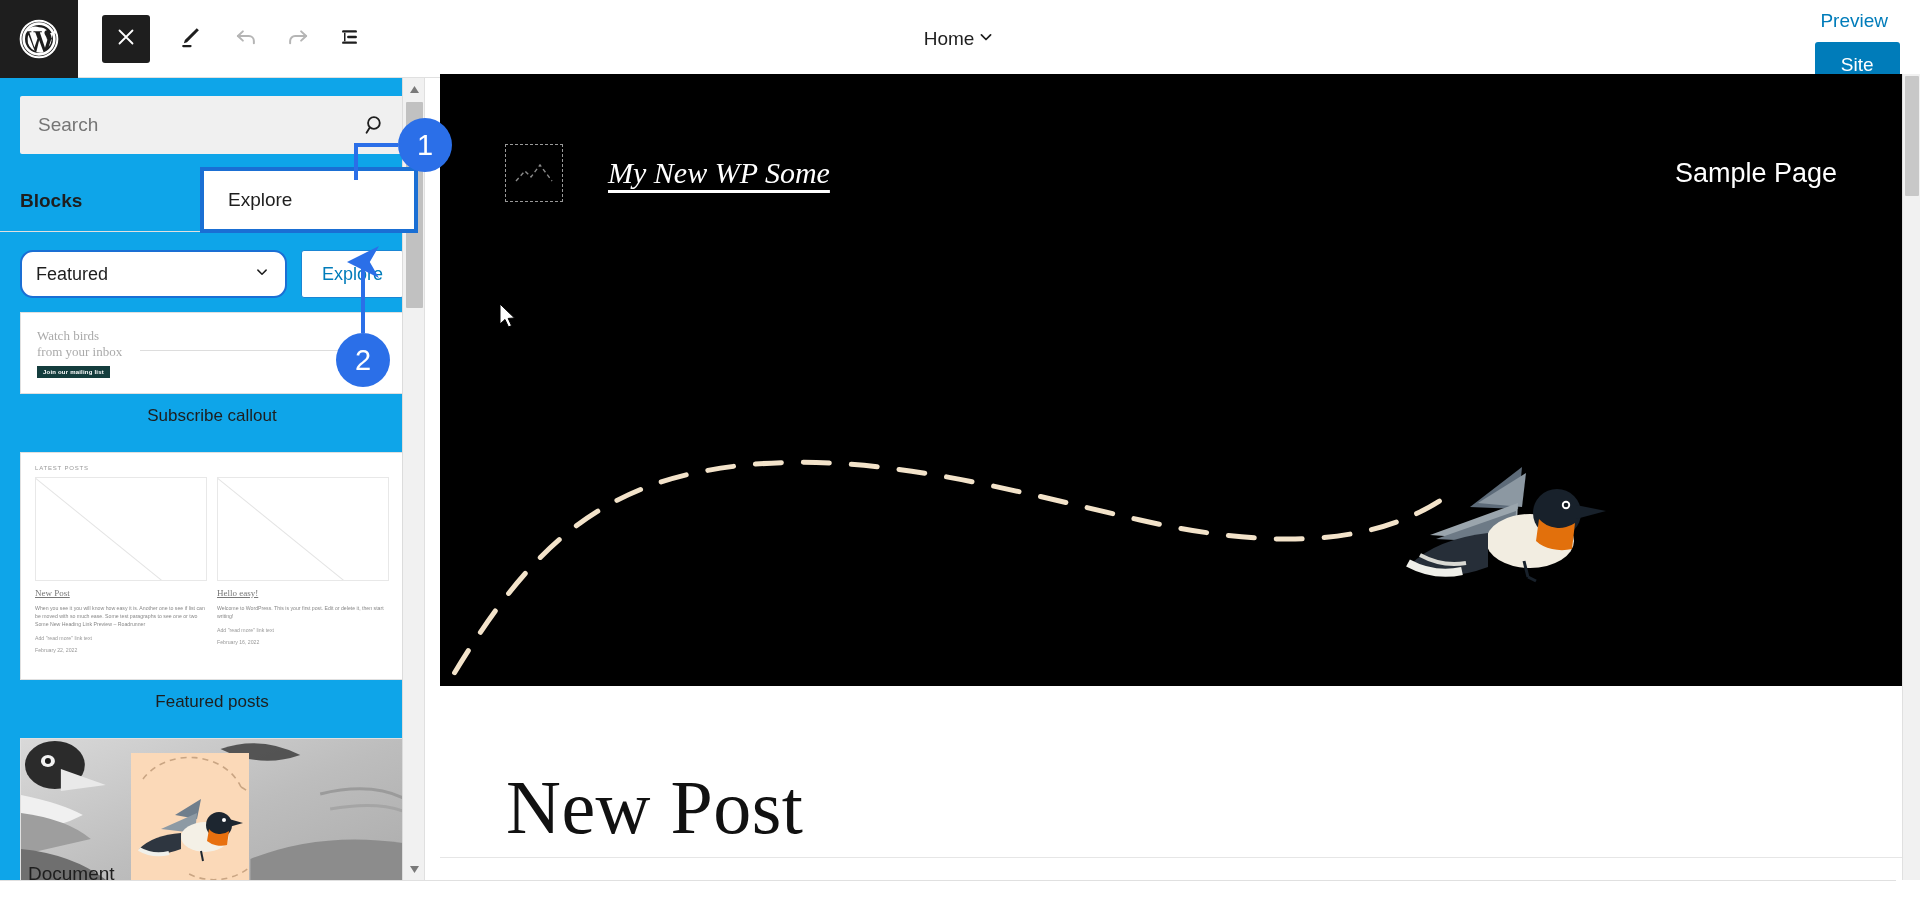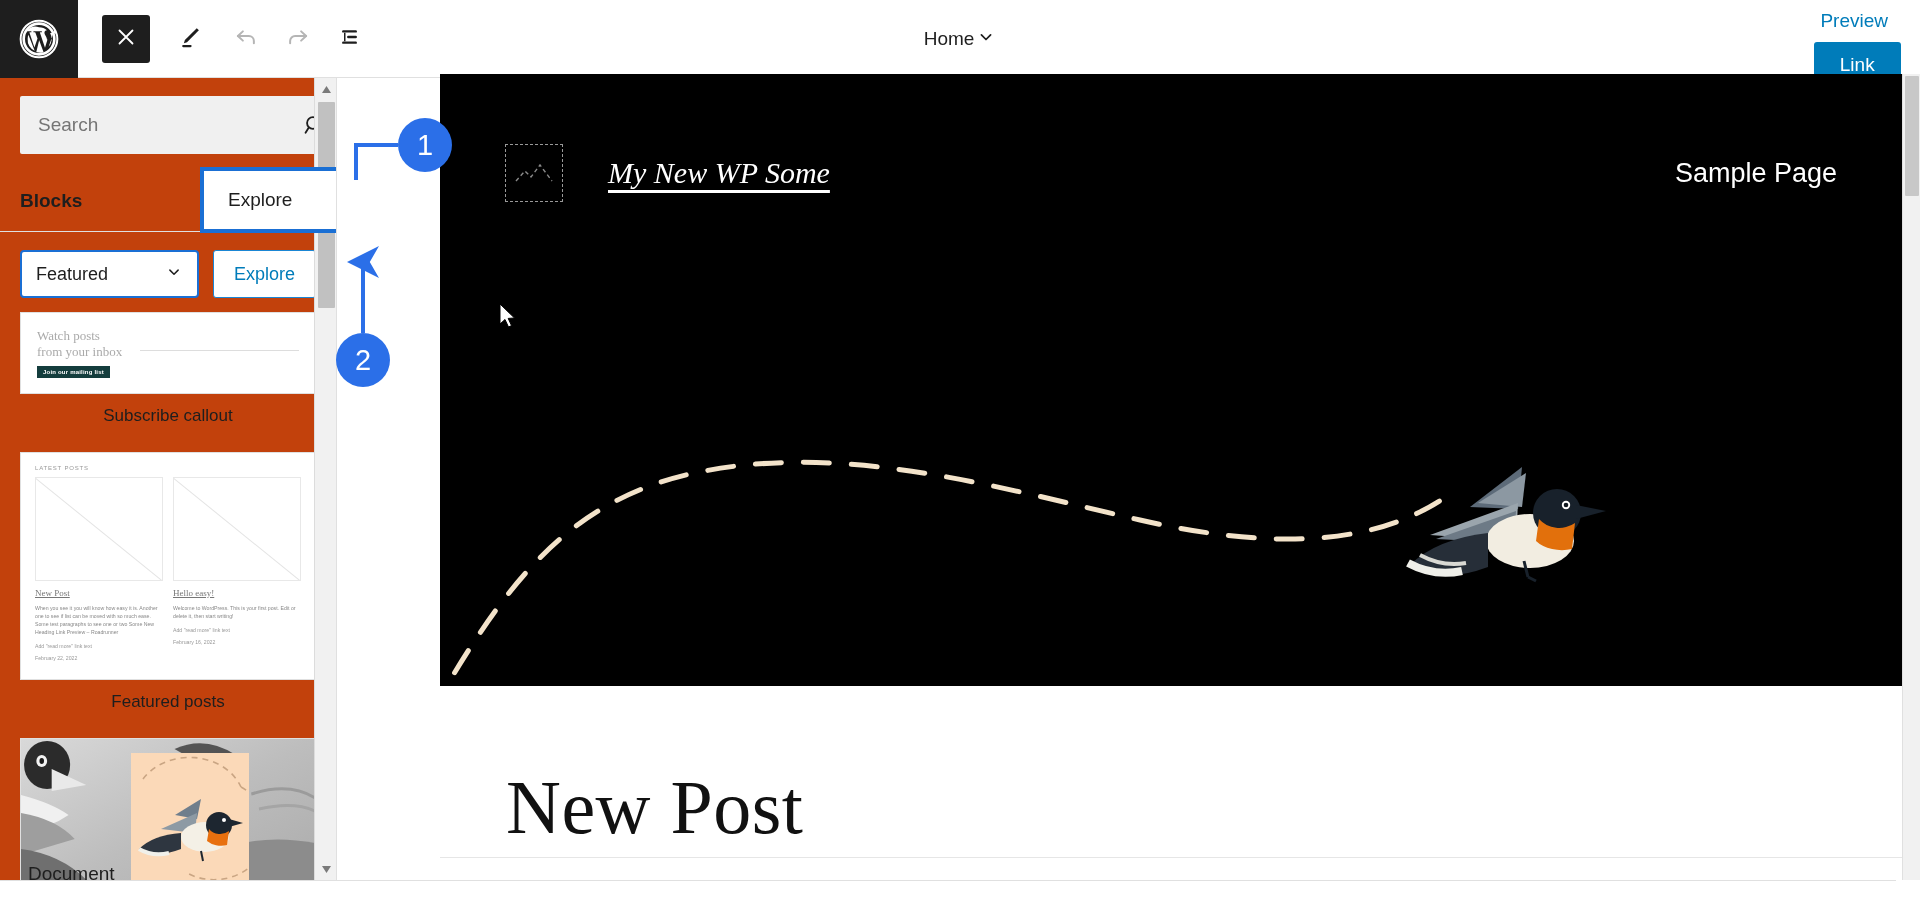--- a/index.html
+++ b/index.html
@@ -64,22 +64,22 @@
     margin-left: 6px; cursor: pointer; font-family: "Liberation Sans", sans-serif;
   }
   #settings-btn, #styles-btn, #more-btn {
     width: 52px; height: 52px; display:flex; align-items:center; justify-content:center;
     background:none; border:none; cursor:pointer;
   }
   #settings-btn { margin-left: 18px; }
 
   
   #sidebar {
-    position: absolute; left: 0; top: 78px; width: 337px; height: 802px;
-    background: #c2410c;
+    position: absolute; left: 0; top: 78px; width: 425px; height: 802px;
+    background: #0ea5e9;
     border-right: 1px solid #e0e0e0;
     overflow: hidden;
   }
   #search-row { padding: 18px 20px 0 20px; }
   #search-wrap {
     position: relative; height: 58px; background: #f0f0f0; border-radius: 2px;
     display: flex; align-items: center;
   }
   #search-input {
     flex: 1; height: 58px; border: none; background: transparent;
@@ -105,21 +105,21 @@
     border: 4px solid #1a6fd4; background: #fff;
     display: flex; align-items: center; padding-left: 24px;
     z-index: 12; box-sizing: border-box;
   }
 
   #filter-row {
     display: flex; align-items: center; gap: 14px;
     padding: 18px 20px 14px 20px;
   }
   #category-select {
-    width: 272px; height: 48px; border: 2px solid #1a6fd4; border-radius: 4px;
+    width: 272px; height: 48px; border: 2px solid #1a6fd4; border-radius: 13px;
     background: #fff; font-size: 18px; color: #1e1e1e;
     padding: 0 14px; display: flex; align-items: center;
     justify-content: space-between; cursor: pointer;
     font-family: "Liberation Sans", sans-serif;
   }
   #explore-btn {
     height: 48px; padding: 0 20px; border: 1px solid #1a86d4; border-radius: 3px;
     background: #fff; color: #007cba; font-size: 18px; cursor: pointer;
     display: flex; align-items: center;
     font-family: "Liberation Sans", sans-serif;
@@ -330,21 +330,21 @@
       <span>
         <svg width="20" height="20" viewBox="0 0 24 24">
           <path d="M6.5 9.5 L12 15 L17.5 9.5" fill="none" stroke="#1e1e1e" stroke-width="2.1" stroke-linecap="round" stroke-linejoin="round"></path>
         </svg>
       </span>
     </button>
   </div>
 
   <div id="top-right">
     <button id="preview-btn">Preview</button>
-    <button id="save-btn">Link</button>
+    <button id="save-btn">Site</button>
 
     <button id="settings-btn">
       <span>
         <svg width="27" height="27" viewBox="0 0 24 24">
           <path d="M12 8.2a3.8 3.8 0 1 0 0 7.6 3.8 3.8 0 0 0 0-7.6zm0 5.9a2.1 2.1 0 1 1 0-4.2 2.1 2.1 0 0 1 0 4.2z" fill="#1e1e1e"></path>
           <path d="M13.4 2.6h-2.8l-.4 2.3c-.6.2-1.1.4-1.6.8L6.4 4.6 4.4 6.6l1.1 2.2c-.3.5-.6 1-.8 1.6l-2.3.4v2.8l2.3.4c.2.6.5 1.1.8 1.6l-1.1 2.2 2 2 2.2-1.1c.5.3 1 .6 1.6.8l.4 2.3h2.8l.4-2.3c.6-.2 1.1-.5 1.6-.8l2.2 1.1 2-2-1.1-2.2c.3-.5.6-1 .8-1.6l2.3-.4v-2.8l-2.3-.4c-.2-.6-.5-1.1-.8-1.6l1.1-2.2-2-2-2.2 1.1c-.5-.3-1-.6-1.6-.8l-.4-2.3z" fill="#1e1e1e"></path>
         </svg>
       </span>
     </button>
 
@@ -398,21 +398,21 @@
       </span>
     </div>
     <button id="explore-btn">Explore</button>
   </div>
 
   <div id="pattern-list">
 
     <div class="pattern-item">
       <div class="pattern-frame" id="p-subscribe">
         <div>
-          <div class="sub-head">Watch posts</div>
+          <div class="sub-head">Watch birds</div>
           <div class="sub-head">from your inbox</div>
           <span class="sub-btn">Join our mailing list</span>
         </div>
         <div class="sub-rule"></div>
       </div>
       <div class="pattern-label">Subscribe callout</div>
     </div>
 
     <div class="pattern-item">
       <div class="pattern-frame" id="p-featured">

